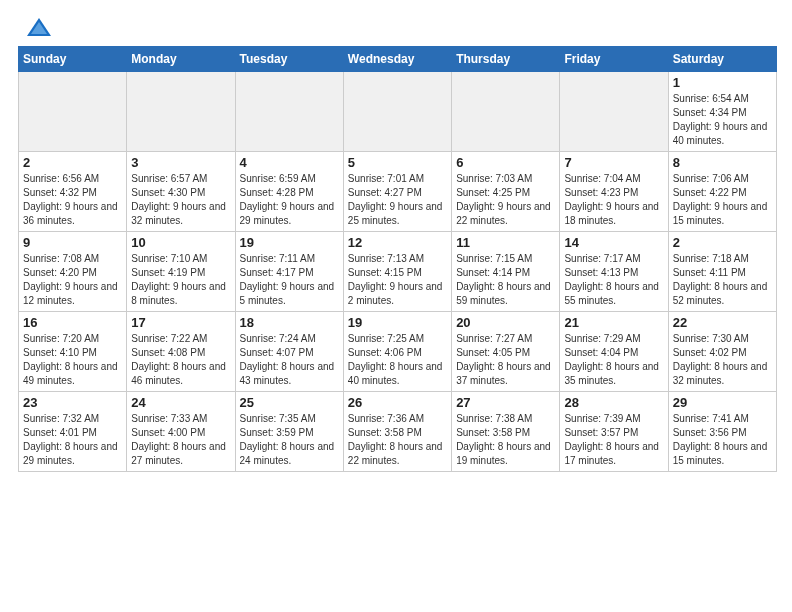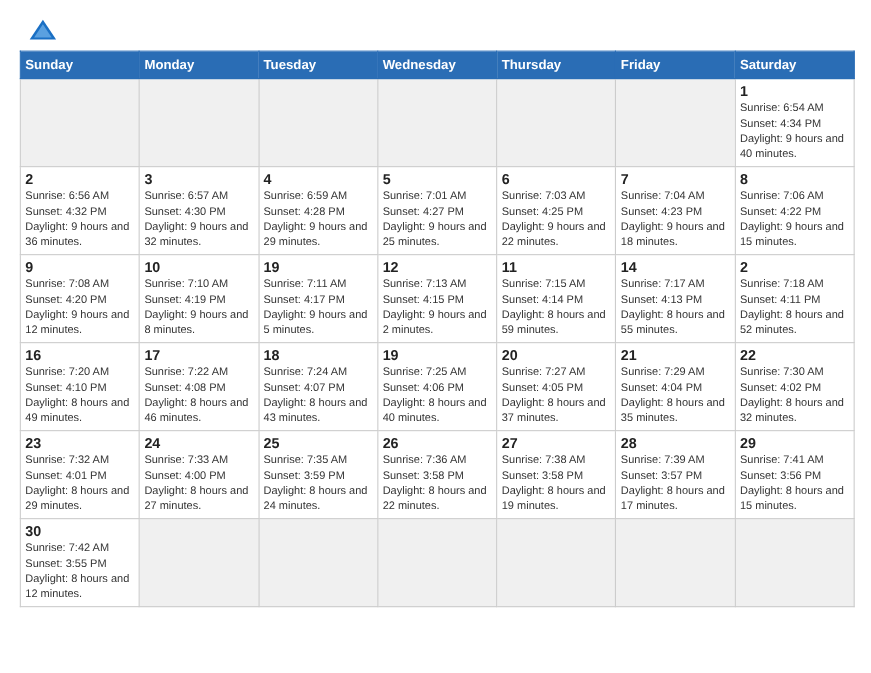--- a/index.html
+++ b/index.html
@@ -265,27 +265,15 @@
           </td>
           <td>
             <span class="day-number">28</span>
             <div class="day-info">Sunrise: 7:39 AM<br>Sunset: 3:57 PM<br>Daylight: 8 hours and 17 minutes.</div>
           </td>
           <td>
             <span class="day-number">29</span>
             <div class="day-info">Sunrise: 7:41 AM<br>Sunset: 3:56 PM<br>Daylight: 8 hours and 15 minutes.</div>
           </td>
         </tr>
-        <tr class="last-row">
-          <td>
-            <span class="day-number">30</span>
-            <div class="day-info">Sunrise: 7:42 AM<br>Sunset: 3:55 PM<br>Daylight: 8 hours and 12 minutes.</div>
-          </td>
-          <td class="empty"></td>
-          <td class="empty"></td>
-          <td class="empty"></td>
-          <td class="empty"></td>
-          <td class="empty"></td>
-          <td class="empty"></td>
-        </tr>
       </tbody>
   </table>
 </div>
 
 </body></html>

